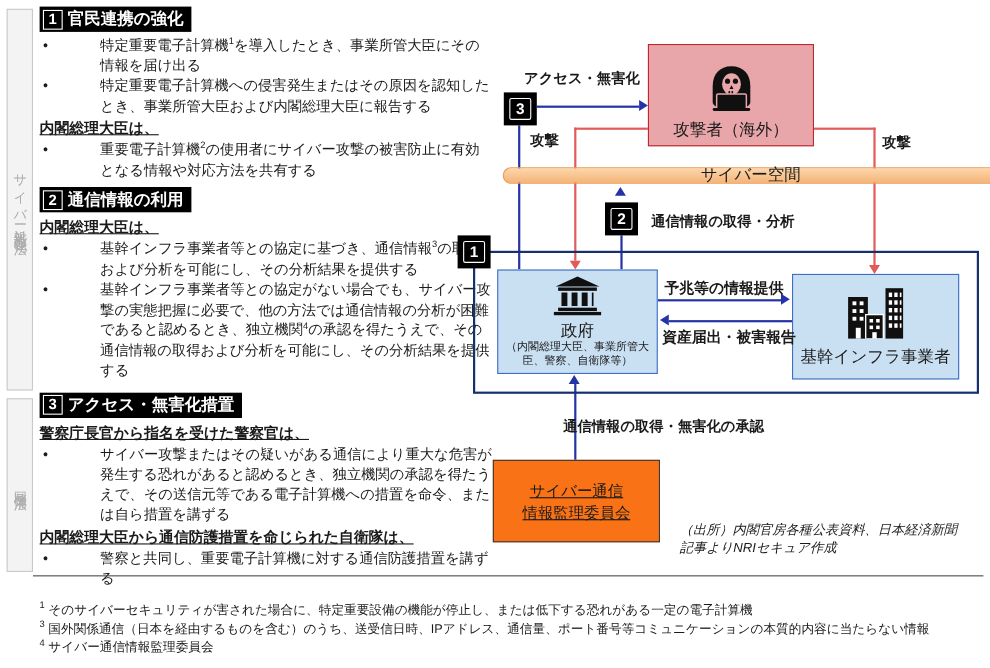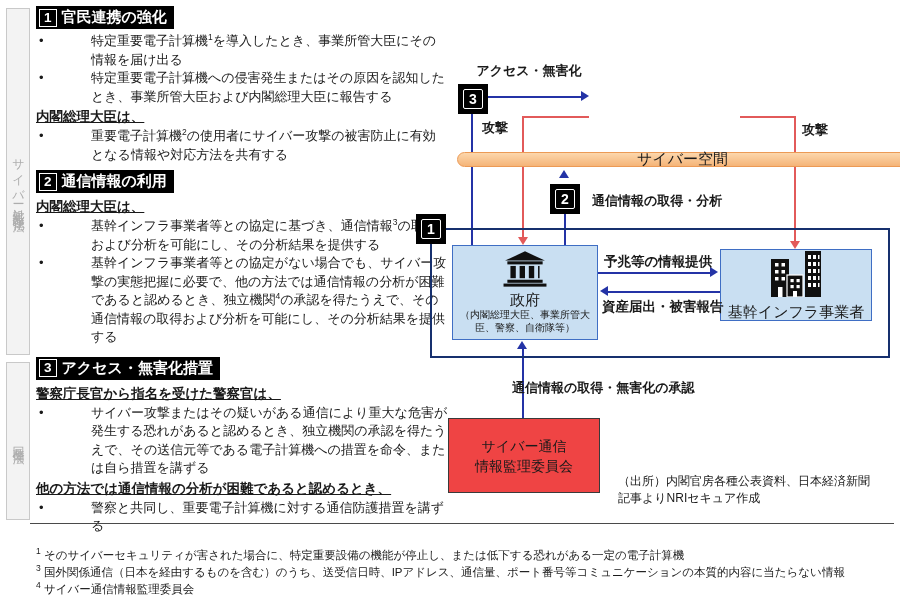--- a/index.html
+++ b/index.html
@@ -48,26 +48,26 @@
   #attacker-box .lbl{font-size:15px;}
   #cyberspace-bar{position:absolute;left:437px;top:152px;width:451px;height:15px;border-radius:12px;
     background:linear-gradient(#fcd7ac,#f5b478);border:1.5px solid #ec9a55;display:flex;align-items:center;justify-content:center;
     font-size:15px;z-index:3;margin-left:20px;}
   #group-rect{position:absolute;left:430px;top:228px;width:460px;height:130px;border:2px solid var(--navy);z-index:1;}
   .orgbox{position:absolute;background:var(--lightblue);border:1.5px solid var(--bluebrd);display:flex;
     flex-direction:column;align-items:center;justify-content:center;z-index:4;}
   #gov-box{left:452px;top:245px;width:146px;height:95px;}
   #gov-box .lbl{font-size:15px;line-height:17px;}
   #gov-box .sub{font-size:10px;line-height:13px;text-align:center;padding:0 4px;}
-  #infra-box{left:720px;top:249px;width:152px;height:72px;}
+  #infra-box{left:720px;top:249px;width:152px;height:96px;}
   #infra-box .lbl{font-size:15px;margin-top:2px;}
-  #committee-box{position:absolute;left:448px;top:418px;width:152px;height:75px;background:#ef4444;border:1px solid #3a3a3a;
-    display:flex;flex-direction:column;align-items:center;justify-content:center;font-size:14px;line-height:20px;z-index:4;}
-
-  #source-note{position:absolute;left:618px;top:473px;width:278px;font-size:12px;line-height:17px;}
+  #committee-box{position:absolute;left:448px;top:418px;width:152px;height:75px;background:#f97316;border:1px solid #3a3a3a;
+    display:flex;flex-direction:column;align-items:center;justify-content:center;font-size:14px;line-height:20px;z-index:4;text-decoration:underline;}
+
+  #source-note{position:absolute;left:618px;top:473px;width:278px;font-size:12px;line-height:17px;font-style:italic;}
 
   #footnote-divider{position:absolute;left:30px;top:523px;width:864px;height:1px;background:#4a4a4a;}
   #footnotes{position:absolute;left:36px;top:547px;width:860px;font-size:11.5px;line-height:17px;}
 </style>
 </head>
 <body>
 
 <div id="page">
 
   <div class="lawbar" style="top:8px;height:347px;">
@@ -118,21 +118,21 @@
     <section class="sec3">
       <div class="sec-head">
         <span class="sec-num">3</span>
         <span>アクセス・無害化措置</span>
       </div>
       <div class="subject">警察庁長官から指名を受けた警察官は、</div>
       <div class="bullet">
         <span class="b-mark">•</span>
         <span class="b-text"><span>サイバー攻撃またはその疑いがある通信により重大な危害が発生する恐れがあると認めるとき、独立機関の承認を得たうえで、その送信元等である電子計算機への措置を命令、または自ら措置を講ずる</span><sup></sup><span></span></span>
       </div>
-      <div class="subject">他の方法では通信情報の分析が困難であると認めるとき、</div>
+      <div class="subject">内閣総理大臣から通信防護措置を命じられた自衛隊は、</div>
       <div class="bullet">
         <span class="b-mark">•</span>
         <span class="b-text"><span>警察と共同し、重要電子計算機に対する通信防護措置を講ずる</span><sup></sup><span></span></span>
       </div>
     </section>
   </div>
 
   <div class="vl blue" style="left:471px;top:114px;height:131px;"></div>
   <div class="hl blue" style="left:488px;top:96px;width:93px;"></div>
   <div class="ah r" style="left:581px;top:91px;"></div>
@@ -157,20 +157,36 @@
   <div class="badge" style="left:416px;top:214px;">
       <span>1</span>
     </div>
   <div class="badge" style="left:550px;top:184px;">
       <span>2</span>
     </div>
   <div class="badge" style="left:458px;top:84px;">
       <span>3</span>
     </div>
 
+  <div id="attacker-box">
+    <span>
+      <svg width="54" height="46" viewBox="0 0 60 50" aria-hidden="true">
+        <path d="M30 2 C18 2 11 10 11 22 L11 38 C11 41 14 43 17 43 L43 43 C46 43 49 41 49 38 L49 22 C49 10 42 2 30 2 Z" fill="#101010"></path>
+        <ellipse cx="30" cy="20" rx="9.5" ry="11" fill="#e9a6aa"></ellipse>
+        <circle cx="26" cy="17" r="2.6" fill="#101010"></circle>
+        <circle cx="34" cy="17" r="2.6" fill="#101010"></circle>
+        <path d="M30 21 L28 25 L32 25 Z" fill="#101010"></path>
+        <rect x="27" y="27" width="1.6" height="3.5" fill="#101010"></rect>
+        <rect x="30" y="27" width="1.6" height="3.5" fill="#101010"></rect>
+        <rect x="15" y="30" width="30" height="16" rx="1.5" fill="#101010" stroke="#e9a6aa" stroke-width="1.5"></rect>
+        <rect x="11" y="44" width="38" height="3" rx="1.5" fill="#101010"></rect>
+      </svg>
+    </span>
+    <span class="lbl">攻撃者（海外）</span>
+  </div>
 
   <div id="cyberspace-bar">
     <span>サイバー空間</span>
   </div>
 
   <div class="orgbox" id="gov-box">
     <span>
       <svg width="46" height="36" viewBox="0 0 60 46" aria-hidden="true">
         <path d="M30 0 L56 12 L4 12 Z" fill="#101010"></path>
         <rect x="7" y="13" width="46" height="4" fill="#101010"></rect>

